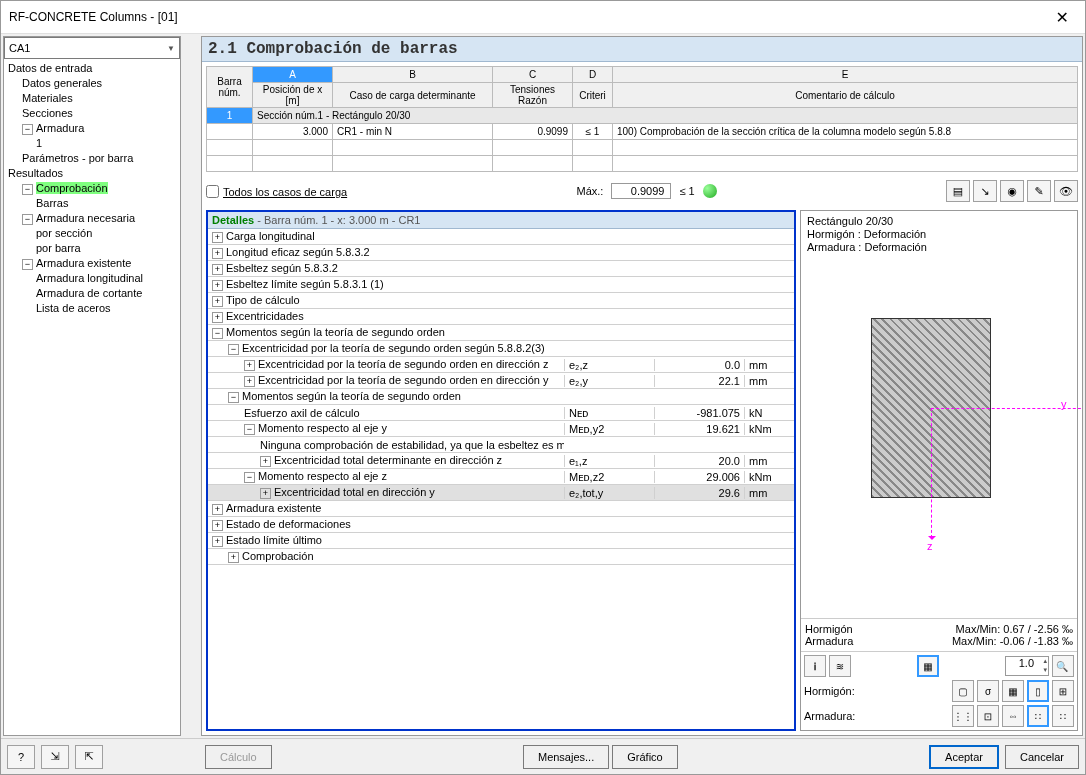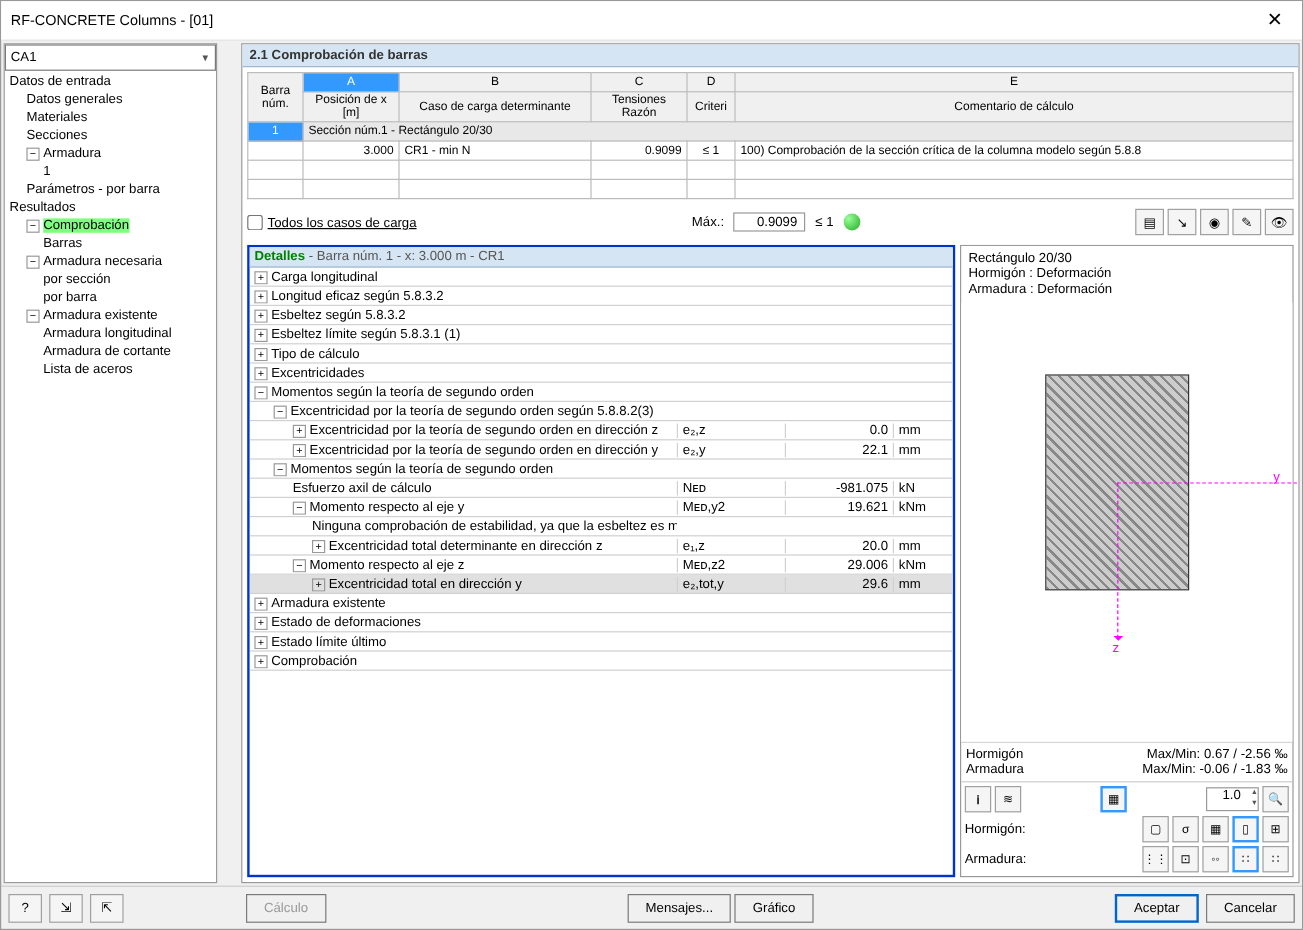--- a/index.html
+++ b/index.html
@@ -15,21 +15,21 @@
 .dropdown { height: 22px; border: 1px solid #7a7a7a; margin: 0; background: #fff; display: flex; align-items: center; padding: 0 4px; }
 .dropdown .dd-val { flex: 1; }
 .dropdown .dd-arrow { font-size: 8px; color: #555; }
 .tree { flex: 1; padding: 2px 4px; overflow: auto; font-size: 11px; line-height: 15px; }
 .tree .node { white-space: nowrap; }
 .tree .ind1 { padding-left: 14px; }
 .tree .ind2 { padding-left: 28px; }
 .tree .exp { display: inline-block; width: 11px; height: 11px; border: 1px solid #999; text-align: center; line-height: 9px; font-size: 9px; margin-right: 3px; vertical-align: middle; }
 .tree .hl { background: #7FFF7F; color: #000; }
 .right-panel { flex: 1; display: flex; flex-direction: column; border: 1px solid #999; background: #fff; overflow: hidden; }
-.section-header { background: #d6e5f3; border-bottom: 1px solid #a0b8d0; padding: 3px 6px; font-weight: bold; font-size: 11px; color: #333; }
+.section-header { background: #d6e5f3; border-bottom: 1px solid #a0b8d0; padding: 3px 6px; font-weight: bold; font-size: 16px; color: #333; font-family: Liberation Mono, monospace; }
 .table-wrap { padding: 4px 4px 0 4px; }
 table.grid { border-collapse: collapse; width: 100%; font-size: 10px; }
 table.grid th, table.grid td { border: 1px solid #bbb; padding: 1px 4px; height: 16px; text-align: center; }
 table.grid th { background: #f0f0f0; font-weight: normal; }
 table.grid th.sel { background: #3399ff; color: #fff; }
 table.grid td.rownum { background: #3399ff; color: #fff; }
 table.grid td.groupname { text-align: left; background: #e8e8e8; }
 table.grid td.num { text-align: right; }
 table.grid td.txt { text-align: left; }
 .filter-row { display: flex; align-items: center; padding: 8px 4px; gap: 8px; }
@@ -309,21 +309,21 @@
                 <div class="dval"></div>
                 <div class="dunit"></div>
               </div>
               <div class="drow">
                 <div class="dlabel" style="padding-left: 4px;"><span class="exp2">+</span><span>Estado límite último</span></div>
                 <div class="dsym"></div>
                 <div class="dval"></div>
                 <div class="dunit"></div>
               </div>
               <div class="drow">
-                <div class="dlabel" style="padding-left: 4px;"><span class="exp2">+</span><span>Comprobación</span></div>
+                <div class="dlabel" style="padding-left: 20px;"><span class="exp2">+</span><span>Comprobación</span></div>
                 <div class="dsym"></div>
                 <div class="dval"></div>
                 <div class="dunit"></div>
               </div>
             </div>
         </div>
 
         <div class="viz-panel">
           <div class="viz-header">
             <div>Rectángulo 20/30</div>

